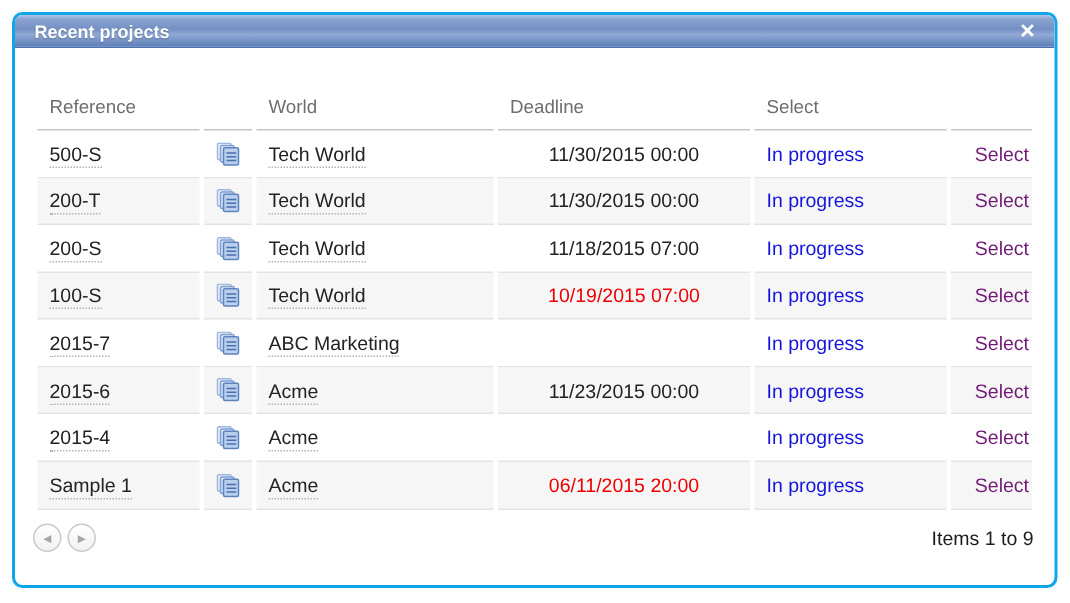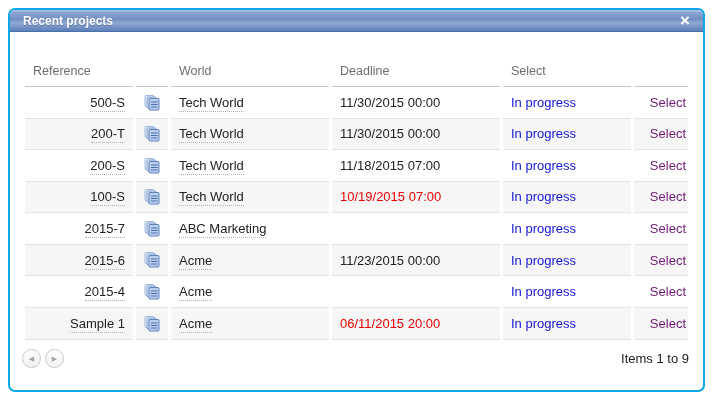--- a/index.html
+++ b/index.html
@@ -28,24 +28,24 @@
   table.projects { width:100%; border-collapse:separate; border-spacing:3px 0; }
   table.projects th {
     text-align:left; font-weight:normal; font-size:12.5px; color:#6e6e6e;
     padding:16px 8px 8px 8px; border-bottom:1px solid #c6c6c6; white-space:nowrap;
   }
   table.projects td {
     font-size:13px; color:#222222; padding:7px 8px;
     border-bottom:1px solid #e3e3e3; white-space:nowrap; height:29px;
   }
   tbody tr:nth-child(even) td { background:#f6f6f6; }
-  .col-ref   { width:108px;text-align:right; }
+  .col-ref   { width:108px; }
   .col-icon  { width:22px; }
   .col-client{ width:158px; }
-  .col-dead  { width:168px; }
+  .col-dead  { width:168px;text-align:center; }
   .col-status{ width:128px; }
   .col-select{ text-align:right; padding-right:2px !important; }
   td.col-icon { padding:4px 0 4px 6px; }
   .dotted { border-bottom:1px dotted #b3b3b3; padding-bottom:1px; cursor:pointer; }
   .status-text { color:#1414dd; }
   .deadline { color:#222222; }
   .deadline.overdue { color:#ee0000; }
   .select-link { color:#701a75; cursor:pointer; text-decoration:none; }
   .doc-icon { width:16px; height:16px; vertical-align:middle; display:inline-block; }
   .pager-row { display:flex; align-items:center; margin:8px 0 0 0; height:22px;text-align:right; }

